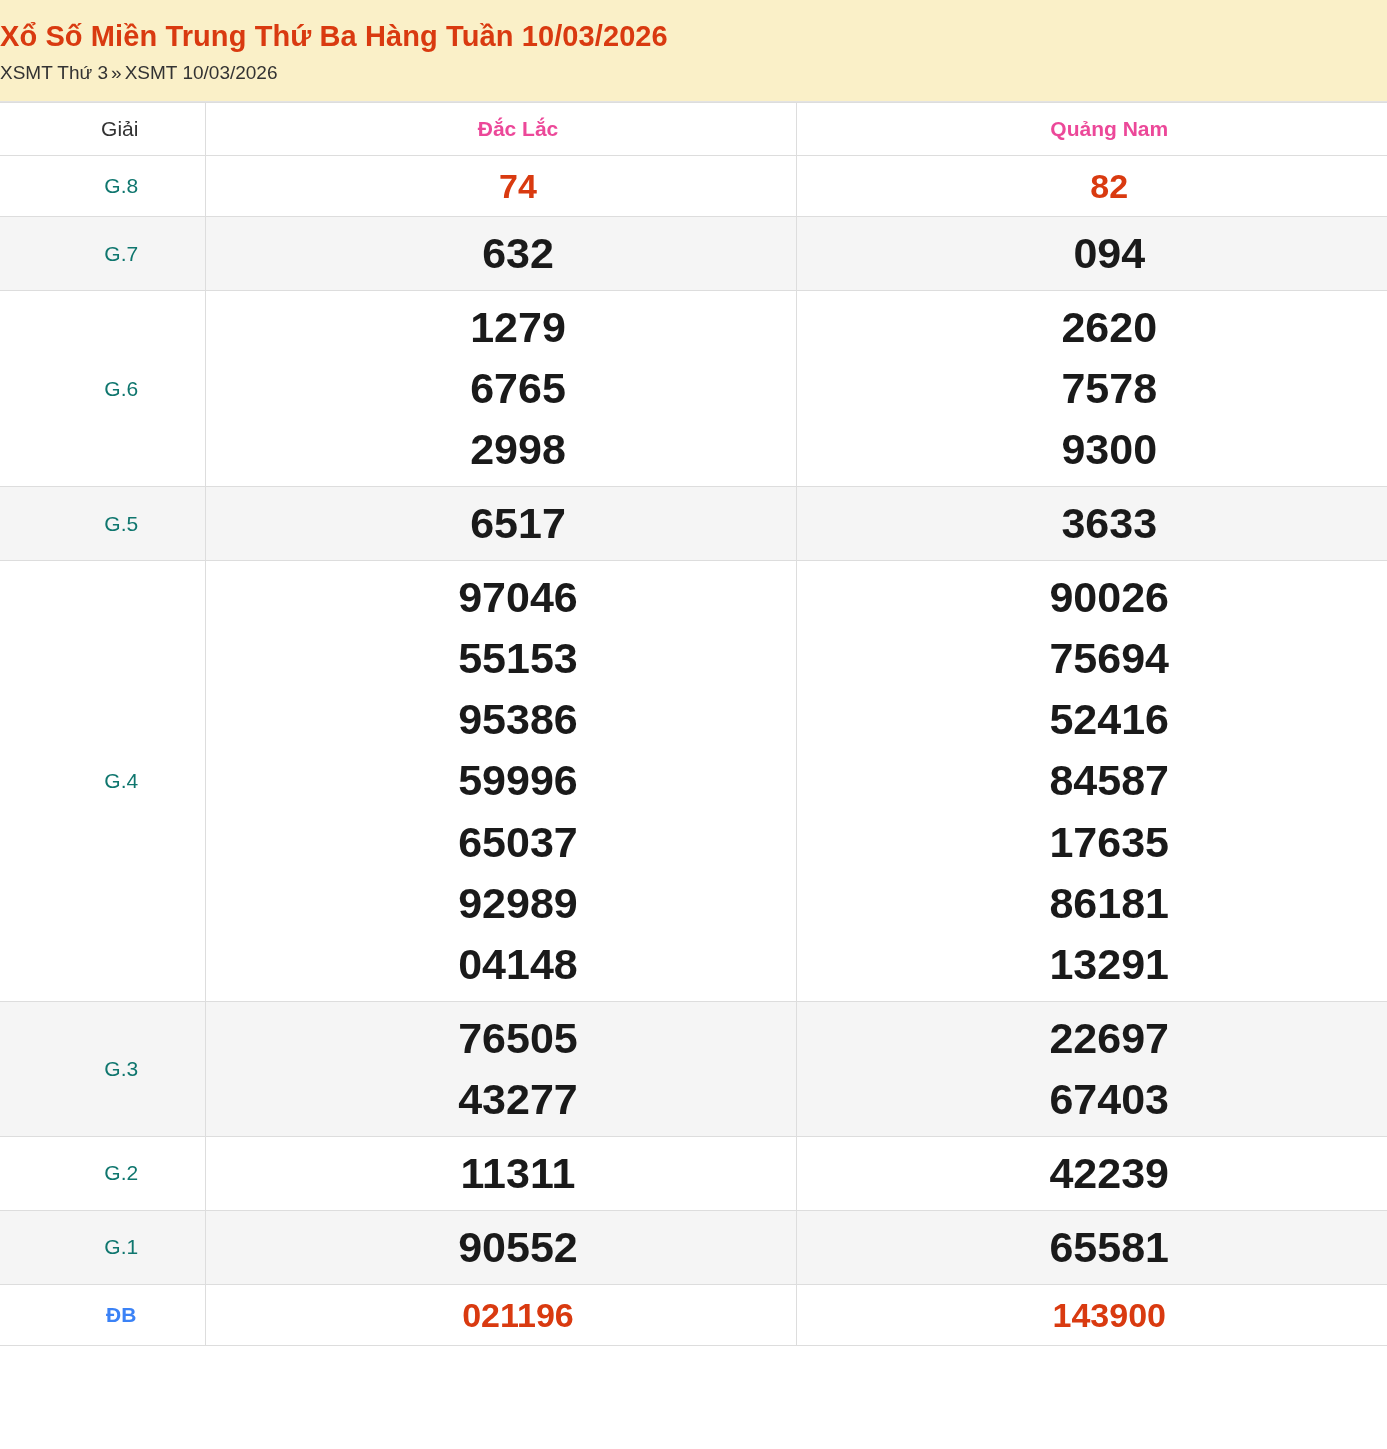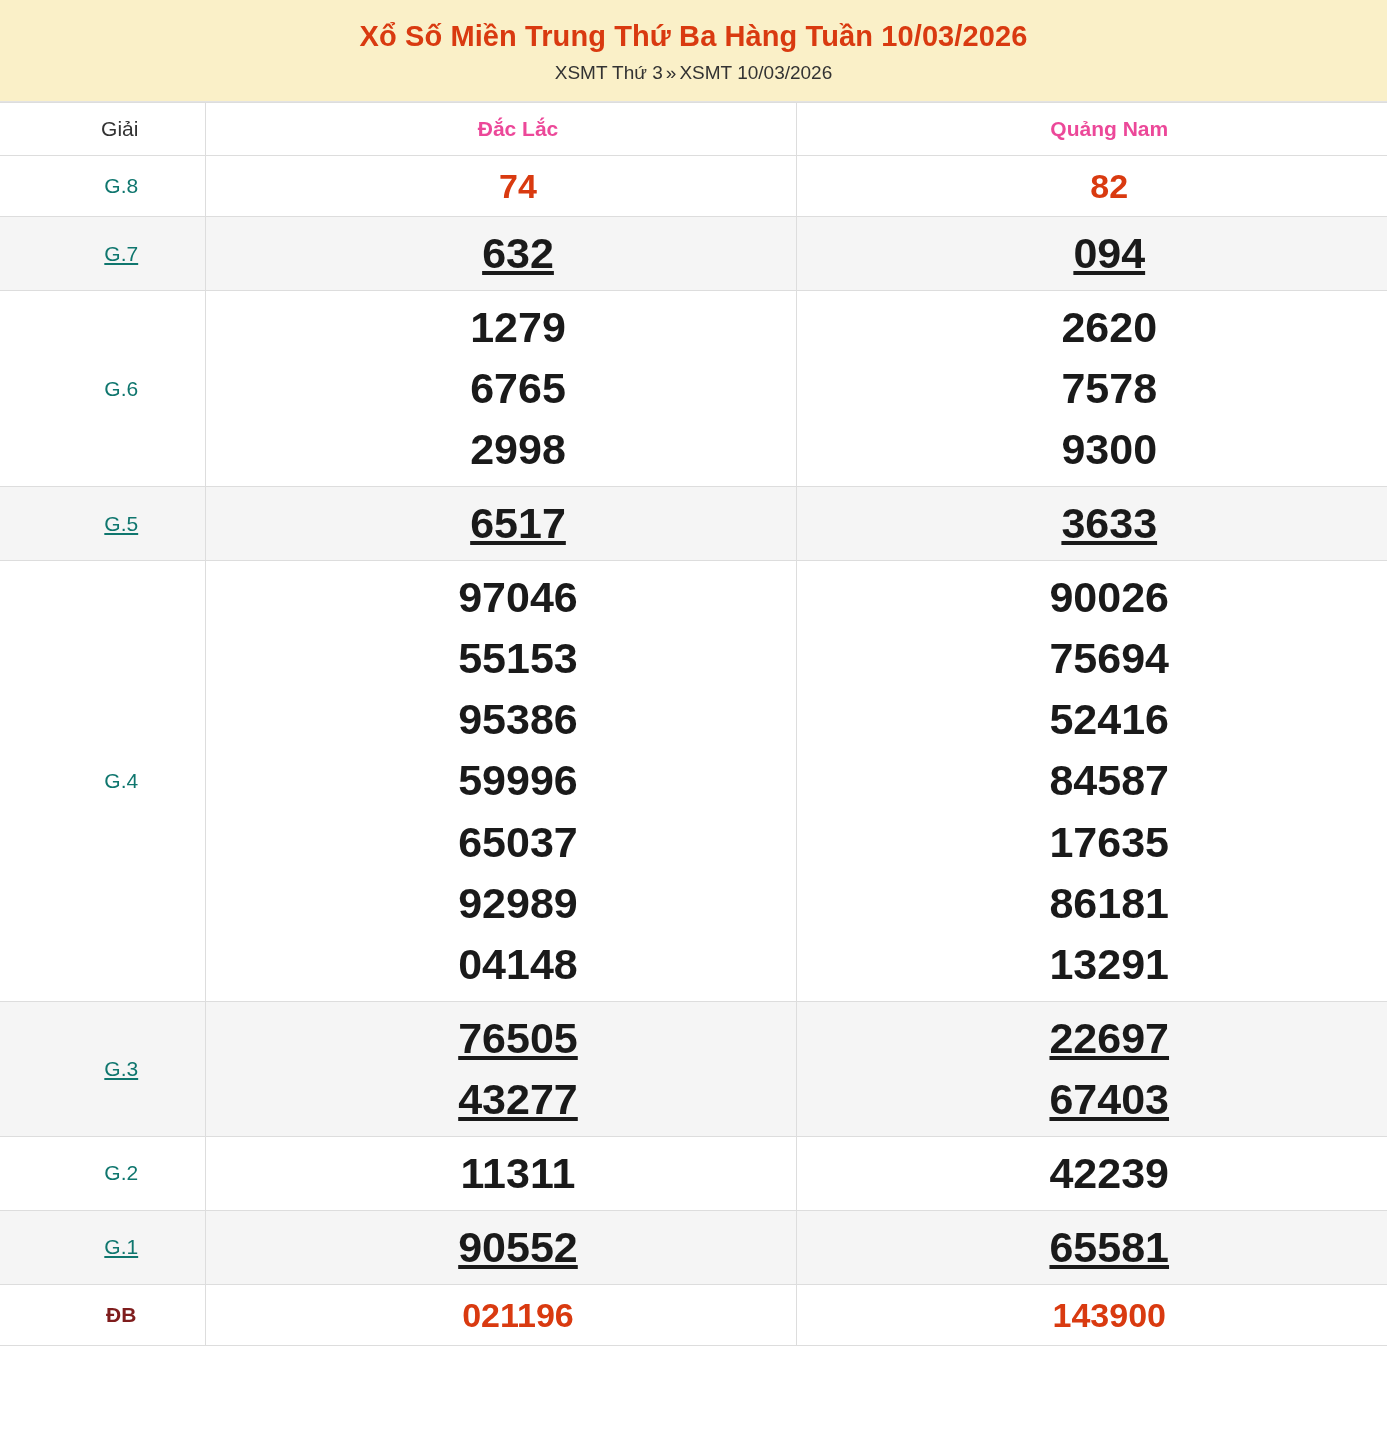--- a/index.html
+++ b/index.html
@@ -16,21 +16,20 @@
   }
   .page {
     width: 1387px;
     height: 1449px;
     position: relative;
     box-sizing: border-box;
   }
   .header {
     background: #faf0c8;
     padding: 18px 0 14px 0;
-    text-align: center;
     border-bottom: 1px solid #e3e3e3;
   }
   .header-title {
     color: #d93a10;
     font-size: 29px;
     font-weight: bold;
     letter-spacing: 0.1px;
     line-height: 1.25;
     margin: 0 0 6px 0;
   }
@@ -90,27 +89,26 @@
   }
   td.num {
     font-size: 43px;
     font-weight: bold;
     color: #1a1a1a;
     line-height: 1.42;
     padding: 6px 4px;
   }
   tr.row-alt td {
     background: #f5f5f5;
-    text-decoration: underline;
   }
   td.num.hl {
     color: #d93a10;
   }
   td.label.hl {
-    color: #7f1d1d;
+    color: #3b82f6;
     font-weight: bold;
   }
   .num-list div {
     line-height: 1.42;
     text-align: center;
   }
   tr.g8 td.num { font-size: 34px; }
   tr.db td.num { font-size: 34px; }
 </style>
 </head>

